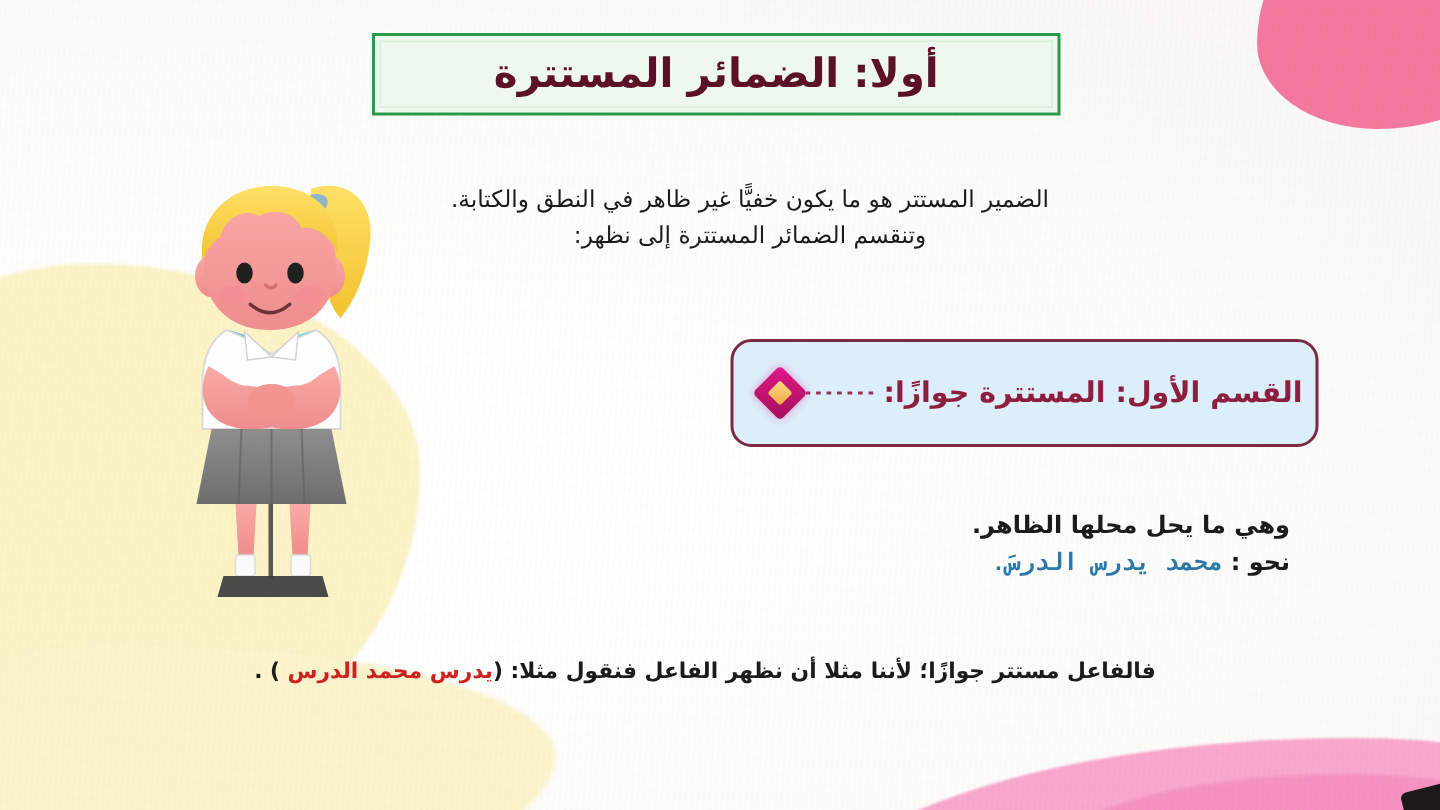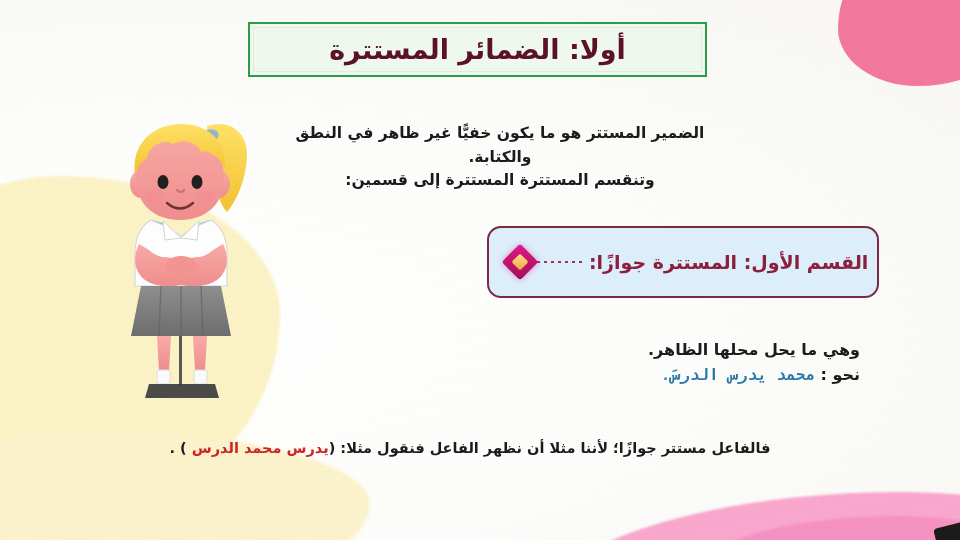--- a/index.html
+++ b/index.html
@@ -68,21 +68,21 @@
   .title-box .inner-line{
     position:absolute;inset:3px;border:1px solid #d9efd9;pointer-events:none;
   }
   .title-text{
     font-size:27px;font-weight:bold;color:#5b1226;letter-spacing:.2px;
     line-height:1;position:relative;z-index:2;
   }
   
   .intro{
     position:absolute;left:290px;top:122px;width:420px;
-    text-align:center;color:#1b1b1b;font-size:15.5px;font-weight:bold;
+    text-align:center;color:#1b1b1b;font-size:15.5px;font-weight:normal;
     line-height:1.52;
   }
   
   .callout{
     position:absolute;left:487px;top:226px;width:392px;height:72px;
     background:#ddeefb;border:2.5px solid #7b2a42;border-radius:14px;
     box-sizing:border-box;display:flex;align-items:center;
     flex-direction:row-reverse;justify-content:flex-start;
     padding:0 14px 0 18px;
   }
@@ -135,21 +135,21 @@
   <div class="corner-dark"></div>
   <div class="texture"></div>
 
   <div class="title-box">
     <div class="inner-line"></div>
     <div class="title-text">أولا: الضمائر المستترة</div>
   </div>
 
   <div class="intro">
     <div>الضمير المستتر هو ما يكون خفيًّا غير ظاهر في النطق والكتابة.</div>
-    <div>وتنقسم المستترة المستترة إلى قسمين:</div>
+    <div>وتنقسم الضمائر المستترة إلى نظهر:</div>
   </div>
 
   <div class="callout">
     <span class="diamond"></span>
     <span class="callout-dots"></span>
     <span class="callout-text">القسم الأول: المستترة جوازًا:</span>
   </div>
 
   <div class="body-block">
     <div>وهي ما يحل محلها الظاهر.</div>

